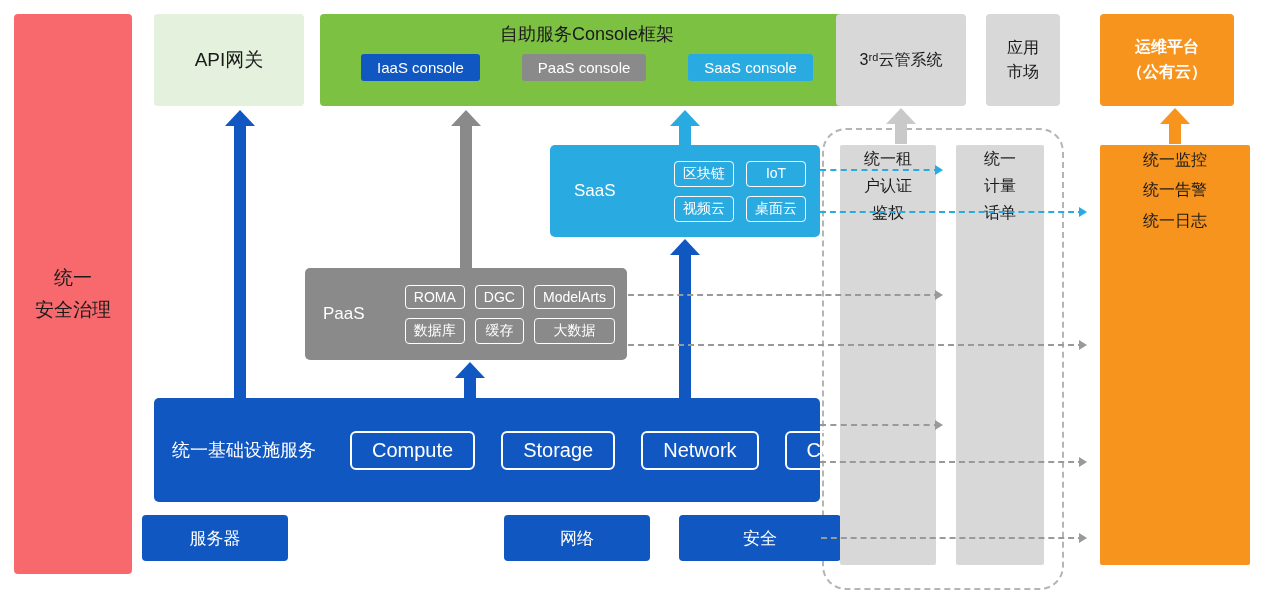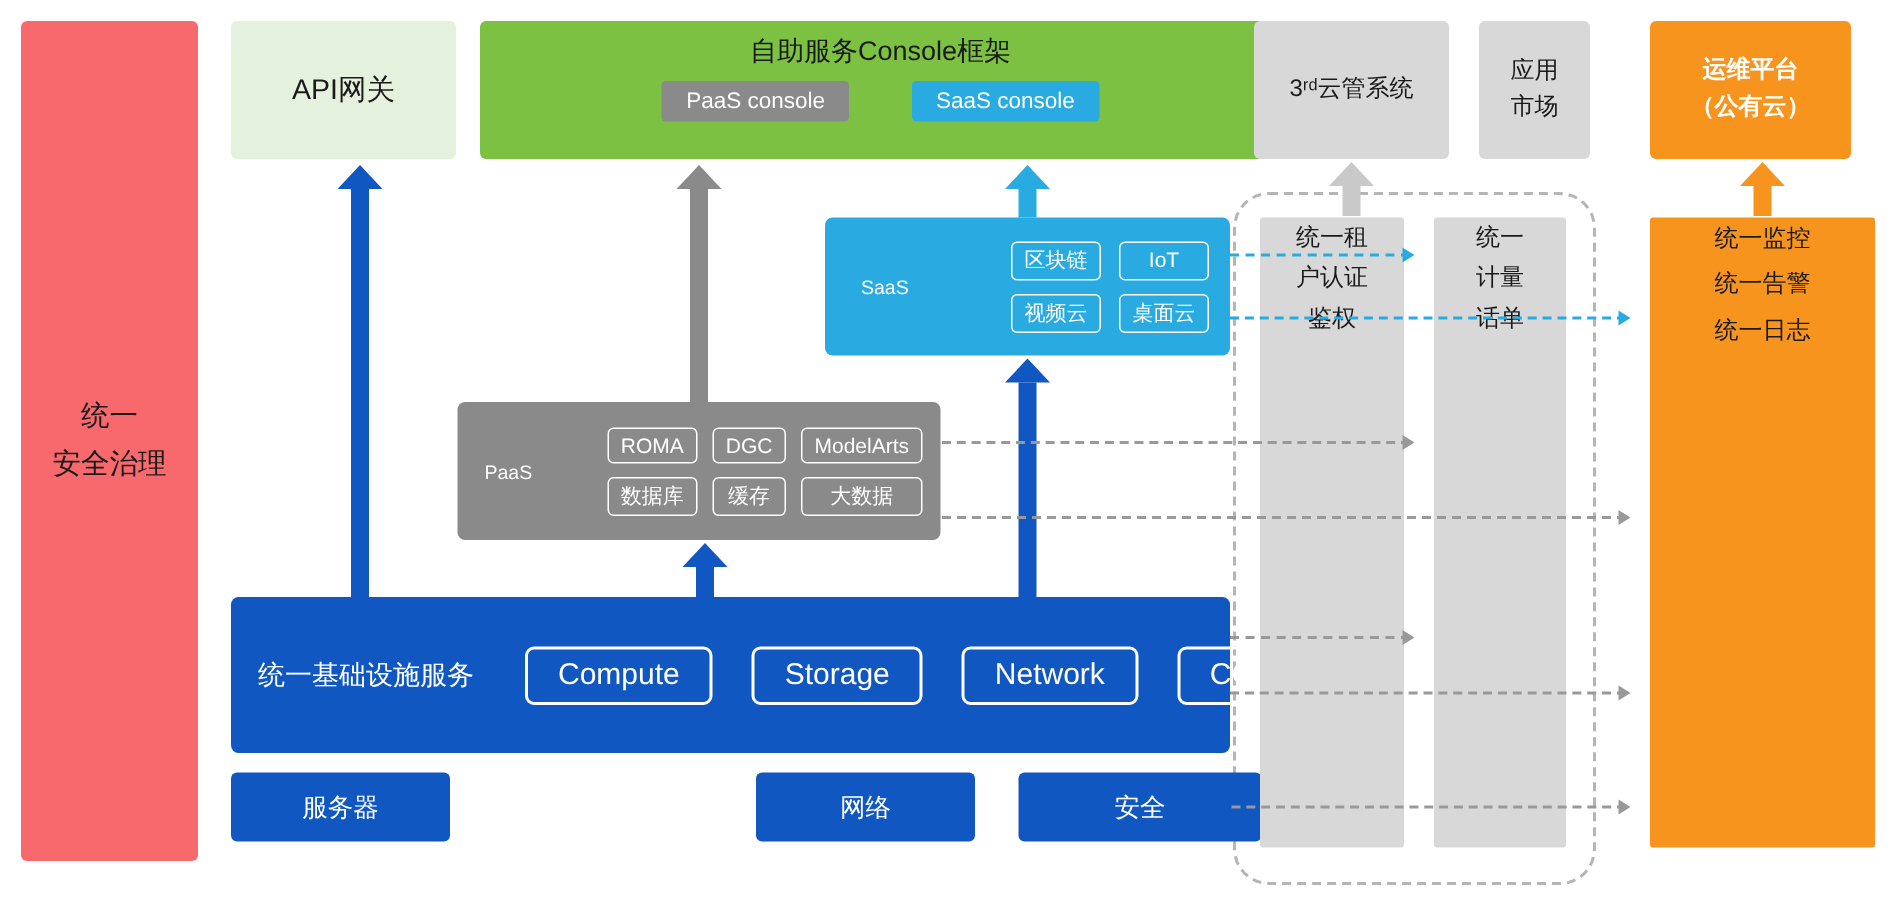--- a/index.html
+++ b/index.html
@@ -19,21 +19,21 @@
   .frame{background:var(--green);flex-direction:column;justify-content:flex-start;
          padding-top:8px;border-radius:4px;}
   .frame-title{font-size:18px;font-weight:500;}
   .frame-btns{display:flex;gap:42px;margin-top:8px;align-items:center;}
   .cbtn{color:#fff;font-size:15px;padding:5px 16px;border-radius:3px;white-space:nowrap;}
   .cbtn.iaas{background:var(--blue);}
   .cbtn.paas{background:var(--gray);}
   .cbtn.saas{background:var(--cyan);}
 
   .layer{position:absolute;display:flex;align-items:center;border-radius:5px;color:#fff;z-index:1;}
-  .layer-label{font-size:13px;font-weight:500;white-space:nowrap;}
+  .layer-label{font-size:17px;font-weight:500;white-space:nowrap;}
   .chip{border:1.5px solid #fff;border-radius:4px;color:#fff;font-size:14px;
         padding:3px 8px;text-align:center;white-space:nowrap;}
   .saas-box{background:var(--cyan);padding:0 14px 0 24px;gap:22px;}
   .saas-grid{display:grid;grid-template-columns:auto auto;gap:9px 12px;margin-left:auto;}
   .paas-box{background:var(--gray);padding:0 12px 0 18px;gap:16px;}
   .paas-grid{display:grid;grid-template-columns:auto auto auto;gap:9px 10px;margin-left:auto;}
   .iaas-bar{background:var(--blue);padding:0 18px;gap:26px;}
   .iaas-chips{display:flex;gap:26px;margin-left:8px;}
   .iaas-chip{border:2px solid #fff;border-radius:6px;font-size:20px;padding:6px 20px;}
 
@@ -64,20 +64,21 @@
 安全治理</span>
   </div>
 
   <div class="box lgreen" style="left:154px;top:14px;width:150px;height:92px;">
     <span>API网关</span>
   </div>
 
   <div class="box frame" style="left:320px;top:14px;width:534px;height:92px;">
     <div class="frame-title">自助服务Console框架</div>
     <div class="frame-btns">
+      <div class="cbtn iaas">IaaS console</div>
       <div class="cbtn paas">PaaS console</div>
       <div class="cbtn saas">SaaS console</div>
     </div>
   </div>
 
   <div class="box graybox" style="left:836px;top:14px;width:130px;height:92px;">
     <span>3ʳᵈ云管系统</span>
   </div>
 
   <div class="box graybox" style="left:986px;top:14px;width:74px;height:92px;justify-content:center;">
@@ -115,21 +116,21 @@
   <div class="layer iaas-bar" style="left:154px;top:398px;width:666px;height:104px;">
     <span class="layer-label" style="font-size:18px;">统一基础设施服务</span>
     <div class="iaas-chips">
       <div class="chip iaas-chip">Compute</div>
       <div class="chip iaas-chip">Storage</div>
       <div class="chip iaas-chip">Network</div>
       <div class="chip iaas-chip">CCE</div>
     </div>
   </div>
 
-  <div class="box resbox" style="left:154px;top:515px;width:146px;height:46px;">
+  <div class="box resbox" style="left:142px;top:515px;width:146px;height:46px;">
     <span>服务器</span>
   </div>
   <div class="box resbox" style="left:504px;top:515px;width:146px;height:46px;">
     <span>网络</span>
   </div>
   <div class="box resbox" style="left:679px;top:515px;width:162px;height:46px;">
     <span>安全</span>
   </div>
 
   <div class="rail-dashed" style="left:822px;top:128px;width:242px;height:462px;"></div>

